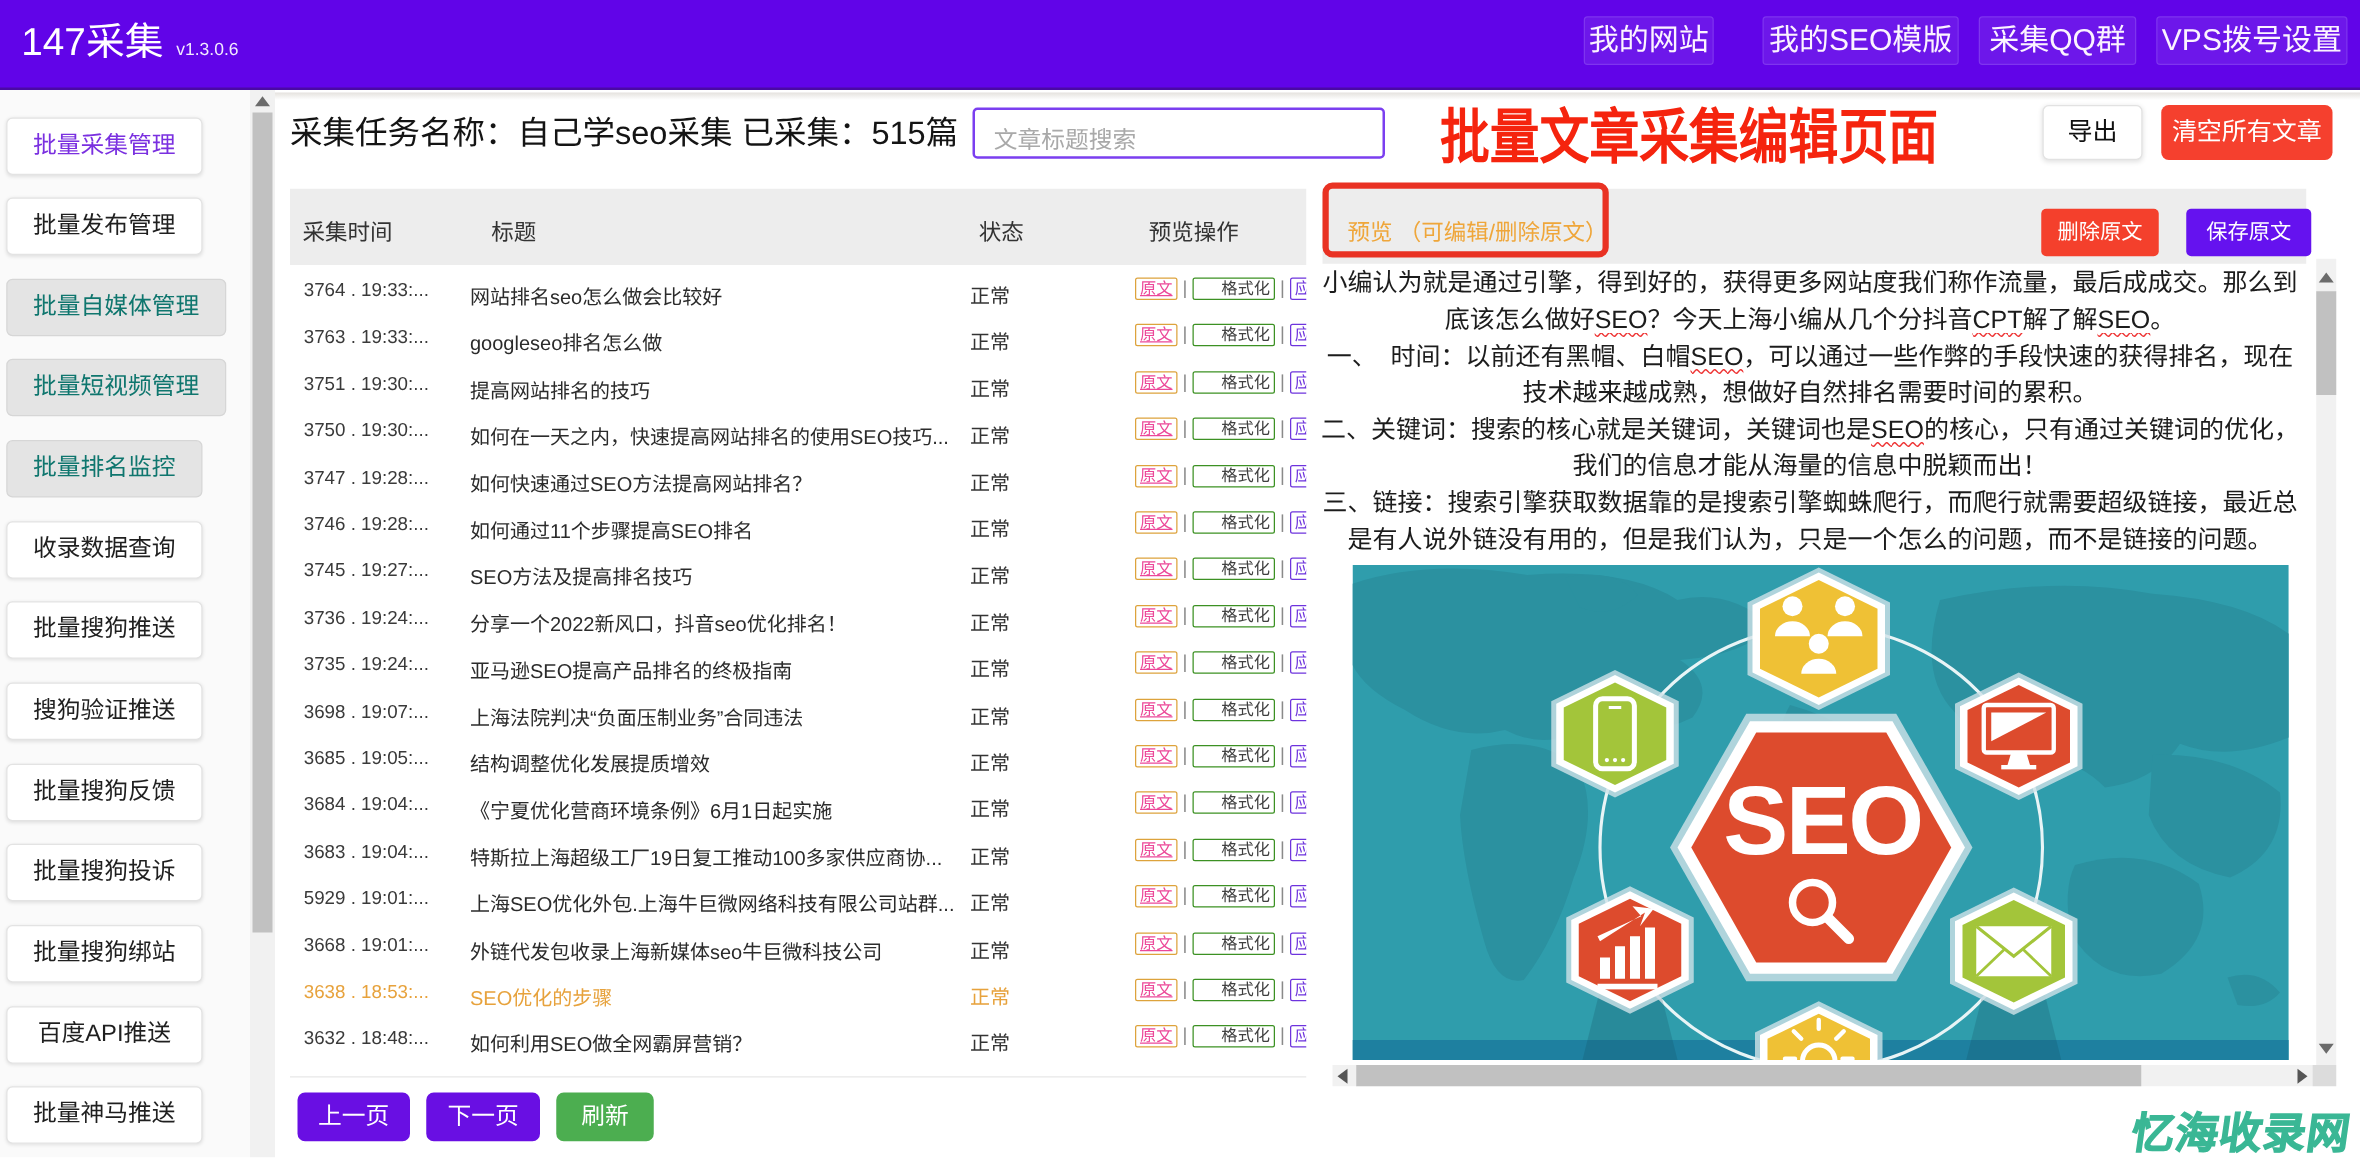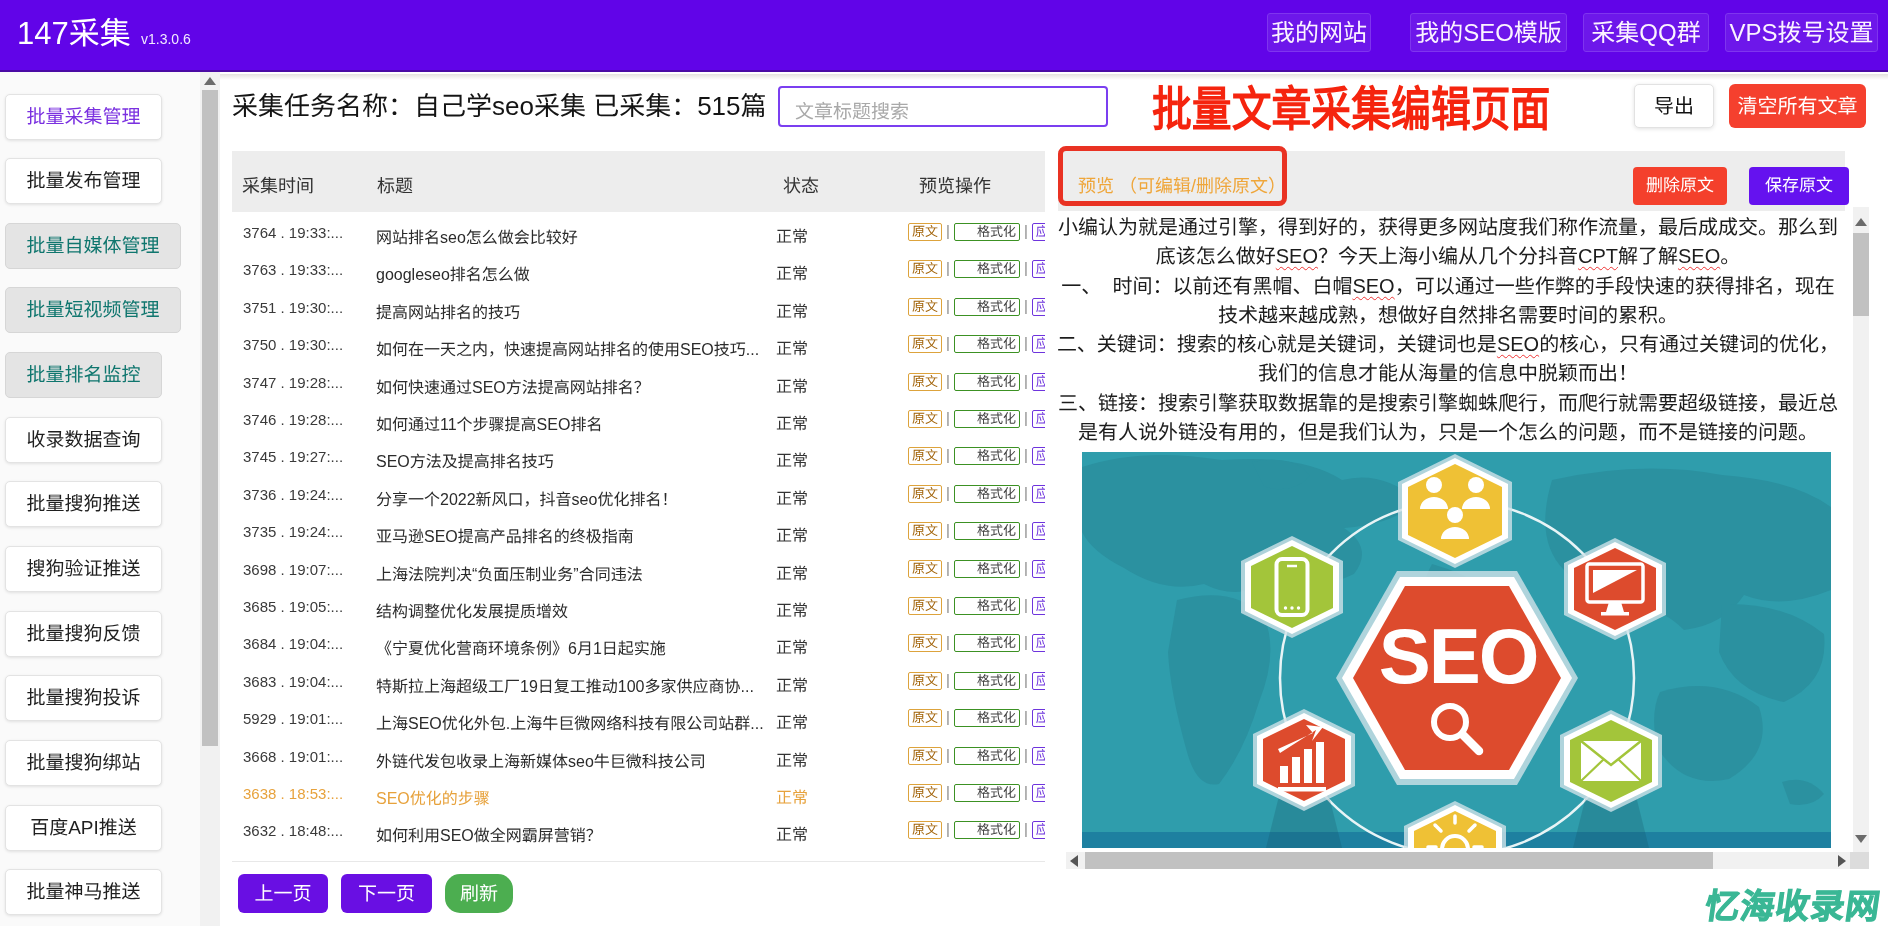--- a/index.html
+++ b/index.html
@@ -53,21 +53,21 @@
   
   #thead { position:absolute; left:232px; top:151px; width:813px; height:61px; background:#ededed; }
   #thead span { position:absolute; top:20px; font-size:18px; color:#333; }
   #tbody { position:absolute; left:232px; top:213px; width:813px; height:649px; overflow:hidden; }
   .row { position:absolute; left:0; width:813px; height:38px; font-size:16px; color:#333; }
   .row .c1 { position:absolute; left:11px; top:11px; font-size:15px; color:#3a3a3a; }
   .row .c2 { position:absolute; left:144px; top:11px; color:#2b2b2b; max-width:396px; overflow:hidden; white-space:nowrap; }
   .row .c3 { position:absolute; left:544px; top:10px; }
   .row .ops { position:absolute; left:676px; top:9px; white-space:nowrap; font-size:13px; }
   .tag { display:inline-block; border:1px solid; border-radius:2px; padding:0 3px 1px; line-height:15px; }
-  .t-o { color:#a16207; border-color:#dda33c; }
+  .t-o { color:#ec4899; border-color:#dda33c;text-decoration:underline; }
   .t-g { color:#404040; border-color:#3c9123;padding-left:22px; }
   .t-p { color:#6e34dd; border-color:#6e34dd; }
   .sep { color:#8a8a8a; margin:0 4px; font-size:15px; }
   .row.hl .c1, .row.hl .c2, .row.hl .c3 { color:#e7a23c !important; }
   #tline { position:absolute; left:232px; top:861px; width:813px; height:1px; background:#e8e8e8; }
   .pgbtn { position:absolute; top:874px; height:39px; border-radius:6px; color:#fff; font-size:19px;
     text-align:center; line-height:39px; }
 
   
   #phead { position:absolute; left:1058px; top:151px; width:787px; height:60px; background:#ededed; }
@@ -132,21 +132,21 @@
   <div id="h1">采集任务名称：自己学seo采集 已采集：515篇</div>
   <div id="search">
       <span>文章标题搜索</span>
     </div>
   <div id="rednote">批量文章采集编辑页面</div>
   <div id="btn-export">导出</div>
   <div id="btn-clear">清空所有文章</div>
 
   <div id="thead">
     <span style="left:10px;">采集时间</span>
-    <span style="left:145px;">标题</span>
+    <span style="left:161px;">标题</span>
     <span style="left:551px;">状态</span>
     <span style="left:687px;">预览操作</span>
   </div>
   <div id="tbody">
       <div class="row" style="top:0px;">
     <div class="c1">3764 . 19:33:...</div>
         <div class="c2">网站排名seo怎么做会比较好</div>
         <div class="c3">正常</div>
     <div class="ops"><span class="tag t-o">原文</span><span class="sep">|</span><span class="tag t-g">格式化</span><span class="sep">|</span><span class="tag t-p">应用模版</span></div>
   </div>
@@ -243,21 +243,21 @@
       <div class="row" style="top:598px;">
     <div class="c1">3632 . 18:48:...</div>
         <div class="c2">如何利用SEO做全网霸屏营销？</div>
         <div class="c3">正常</div>
     <div class="ops"><span class="tag t-o">原文</span><span class="sep">|</span><span class="tag t-g">格式化</span><span class="sep">|</span><span class="tag t-p">应用模版</span></div>
   </div>
     </div>
   <div id="tline"></div>
   <div class="pgbtn" style="left:238px;width:90px;background:#690fe3;">上一页</div>
   <div class="pgbtn" style="left:341px;width:91px;background:#690fe3;">下一页</div>
-  <div class="pgbtn" style="left:445px;width:68px;background:#4cae50;border-radius:15px;">刷新</div>
+  <div class="pgbtn" style="left:445px;width:78px;background:#4cae50;">刷新</div>
 
   <div id="phead"></div>
   <div id="redbox"></div>
   <div id="plabel">预览 （可编辑/删除原文）</div>
   <div id="btn-del">删除原文</div>
   <div id="btn-save">保存原文</div>
 
   <div id="ptext">
     <div>小编认为就是通过引擎，得到好的，获得更多网站度我们称作流量，最后成成交。那么到</div>
     <div>底该怎么做好<span class="wavy">SEO</span>？今天上海小编从几个分抖音<span class="wavy">CPT</span>解了解<span class="wavy">SEO</span>。</div>

